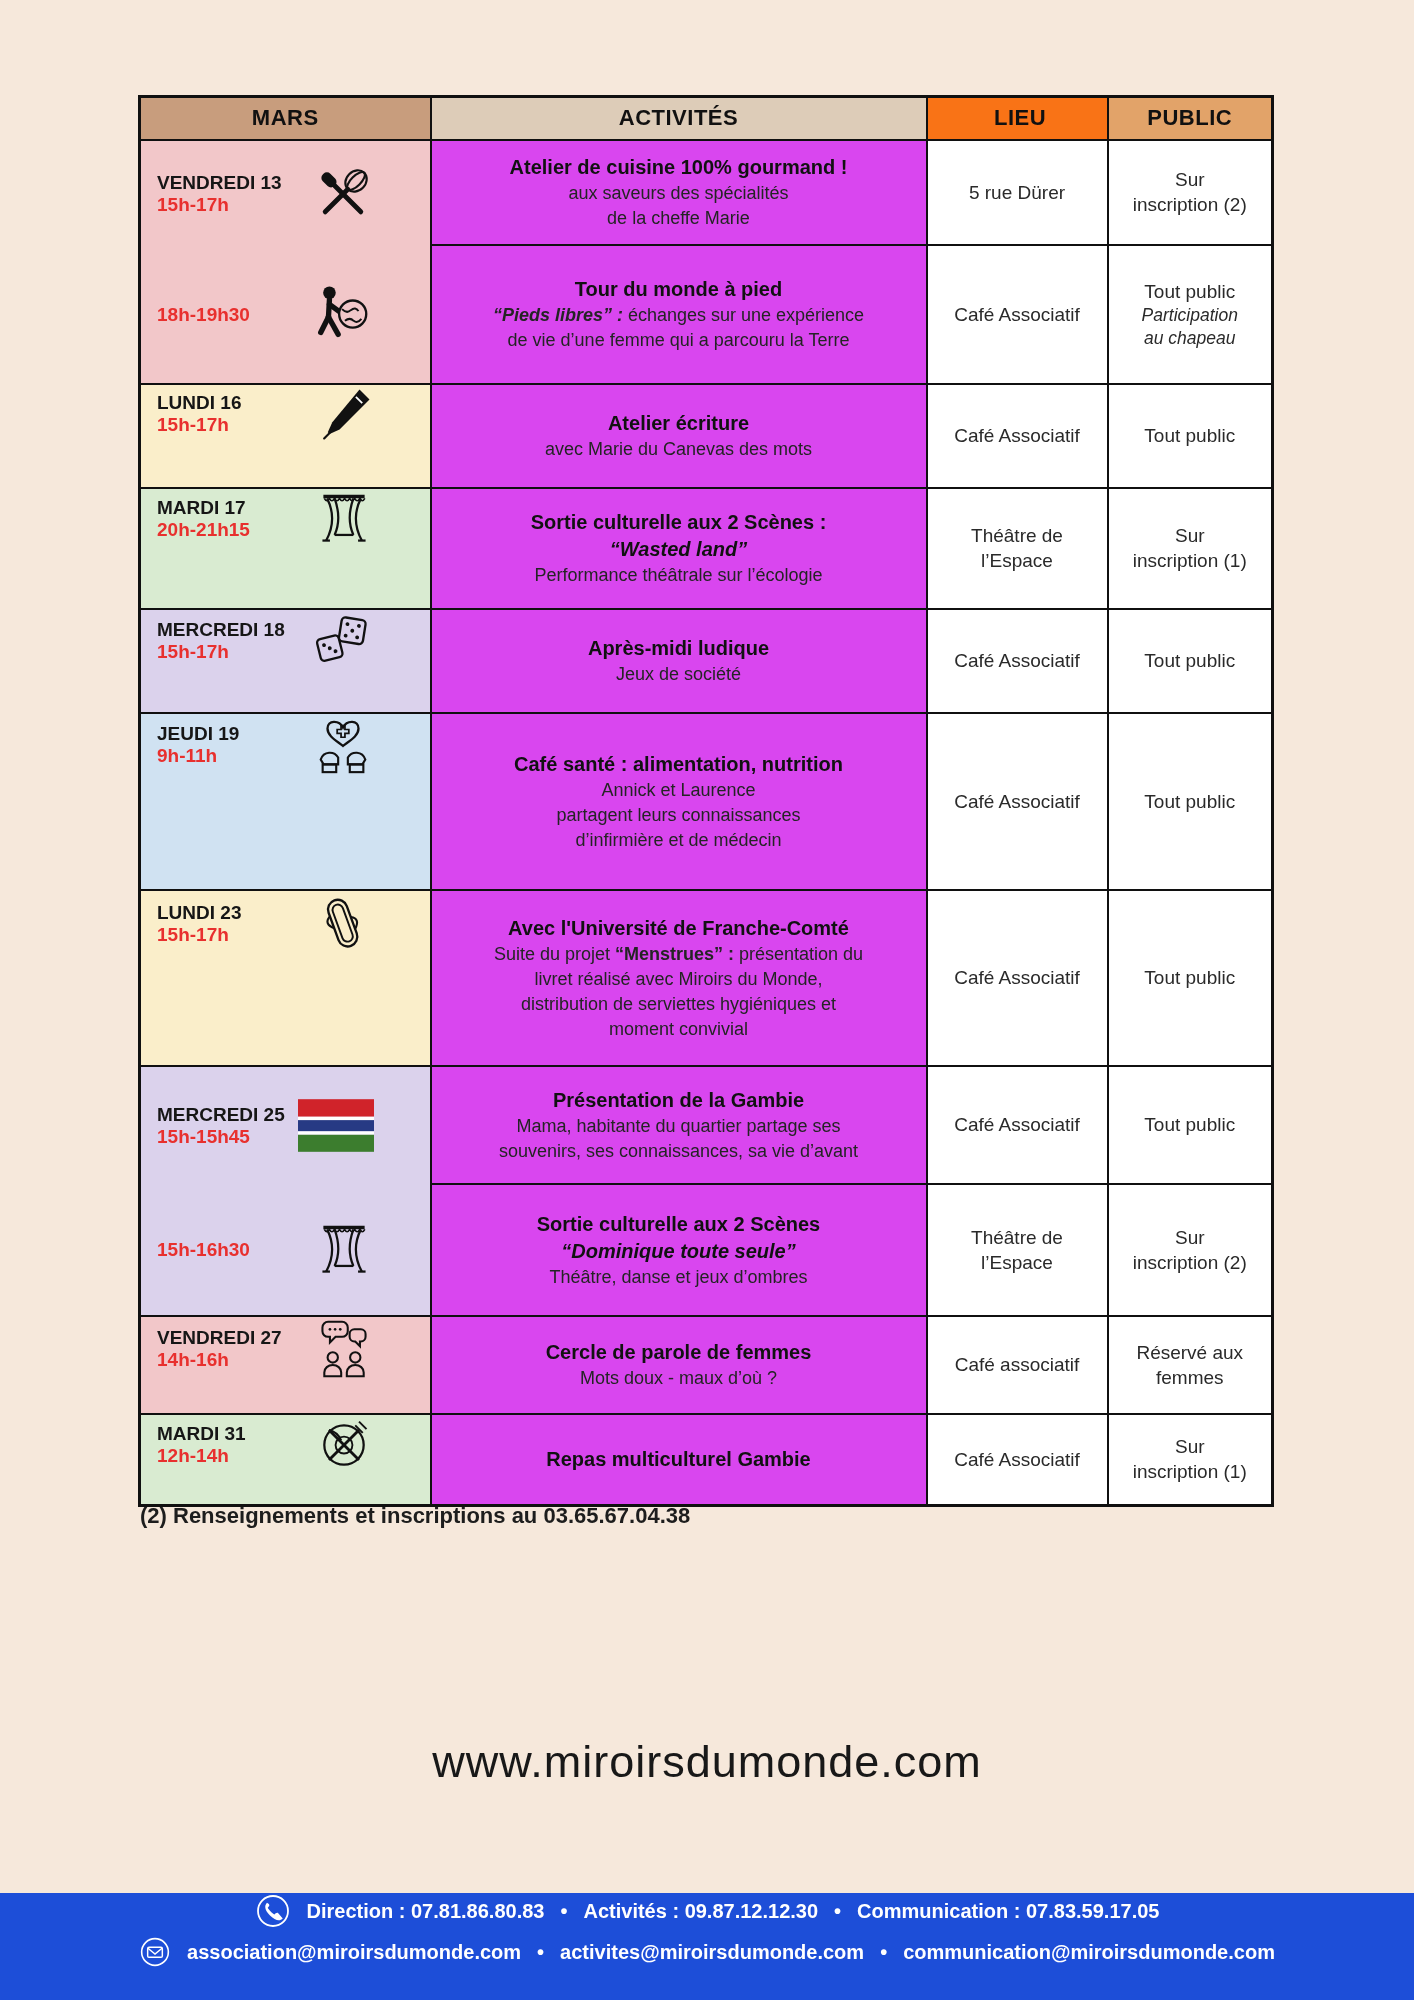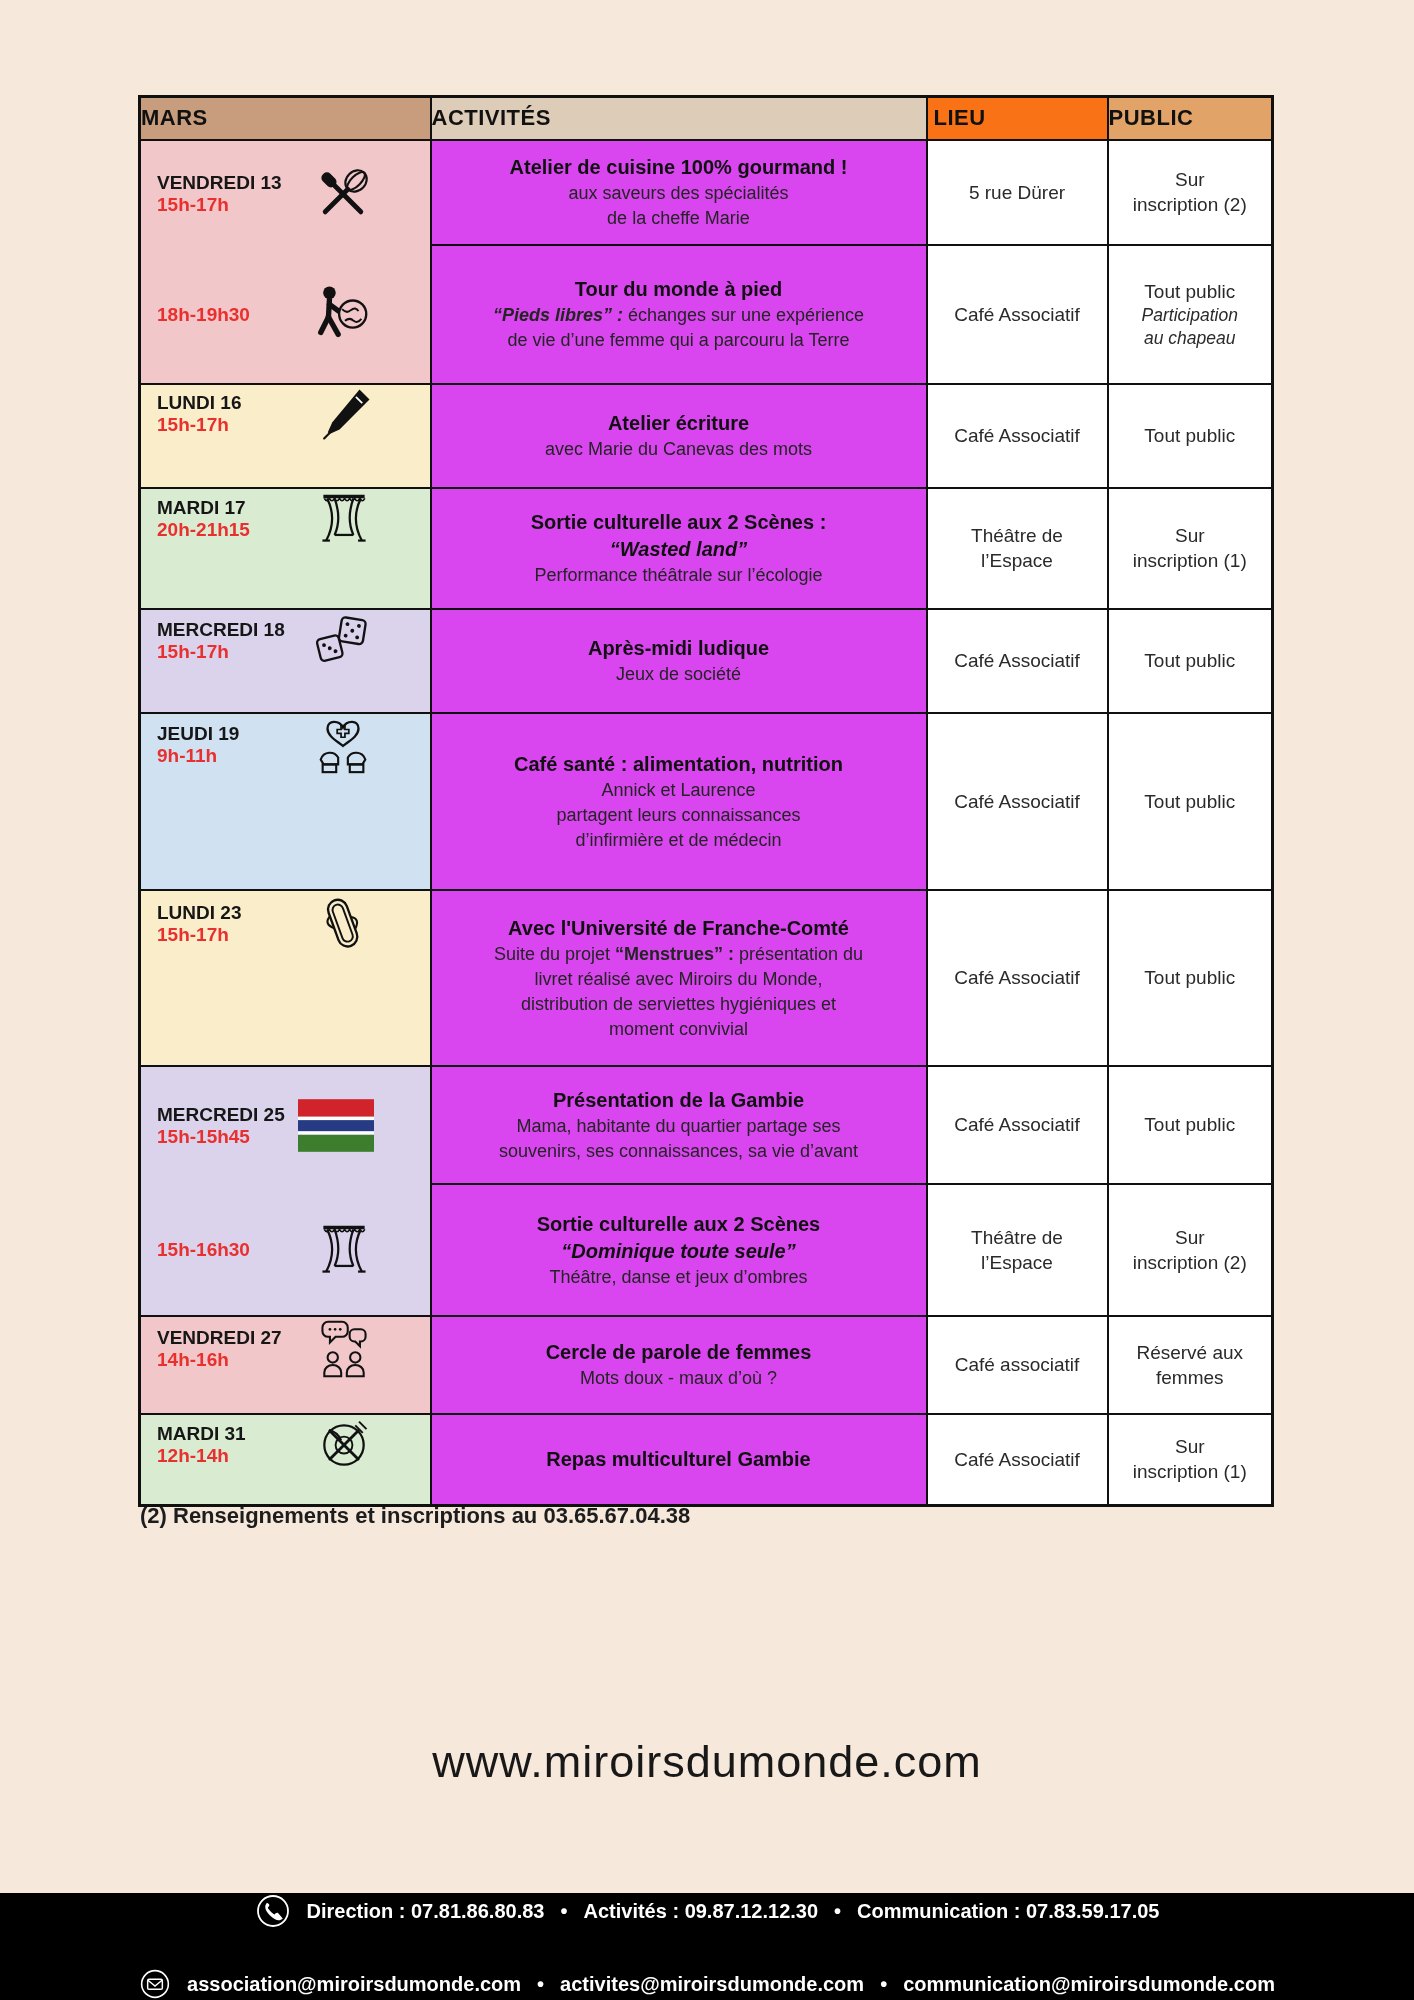--- a/index.html
+++ b/index.html
@@ -4,21 +4,21 @@
 <style>
   * { box-sizing: border-box; margin: 0; padding: 0; }
   html,body { background:#f6e8db; }
   .page { position:relative; width:1414px; height:2000px; background:#f6e8db; overflow:hidden;
           font-family:"Liberation Sans","DejaVu Sans",sans-serif; color:#1c1c1c; }
 
   table.schedule { position:absolute; left:138px; top:95px; width:1133px;
                    border-collapse:collapse; table-layout:fixed; border:3px solid #101010; background:#fff; }
   .schedule th, .schedule td { border:2px solid #101010; }
 
-  thead th { height:43px; font-size:22px; font-weight:bold; letter-spacing:.5px; color:#111; text-align:left; }
+  thead th { height:43px; font-size:22px; font-weight:bold; letter-spacing:.5px; color:#111; text-align:center; }
   .h-mars { background:#c89d7d; }
   .h-act  { background:#ddccb8; }
   .h-lieu { background:#f97316;padding-left:6px; }
   .h-pub  { background:#e2a369; }
 
   .bg-pink   { background:#f2c7c9; }
   .bg-yellow { background:#faeeca; }
   .bg-green  { background:#d9ebd1; }
   .bg-purple { background:#dbd2ec; }
   .bg-blue   { background:#d0e2f2; }
@@ -40,22 +40,22 @@
   td.lieu, td.pub { vertical-align:middle; text-align:center; background:#fff; padding:4px 6px; }
   td.lieu p, td.pub p { font-size:19px; line-height:25px; color:#2a2a2a; margin:0; }
   td.pub p.note { font-style:italic; font-size:17.5px; line-height:23px; }
 
   .footnotes { position:absolute; left:140px; top:1496px; }
   .footnotes p { font-size:22px; font-weight:bold; color:#1d1d1d; line-height:40px; }
 
   .website { position:absolute; left:0; top:1736px; width:100%; text-align:center;
              font-size:45px; font-weight:300; letter-spacing:1px; color:#181818; }
 
-  .footer { position:absolute; left:0; top:1893px; width:100%; height:107px; background:#000000;
-            display:flex; flex-direction:column; justify-content:space-between; gap:7px; }
+  .footer { position:absolute; left:0; top:1893px; width:100%; height:107px; background:#1d4ed8;
+            display:flex; flex-direction:column; justify-content:flex-start; gap:7px; }
   .fline { display:flex; align-items:center; justify-content:center; gap:16px;
            color:#fff; font-size:20px; font-weight:bold; }
   .fline .seg { white-space:nowrap; }
   .fline .dot { font-size:20px; }
   .fline svg { display:block; }
 </style>
 </head>
 <body>
 
 <div class="page">

